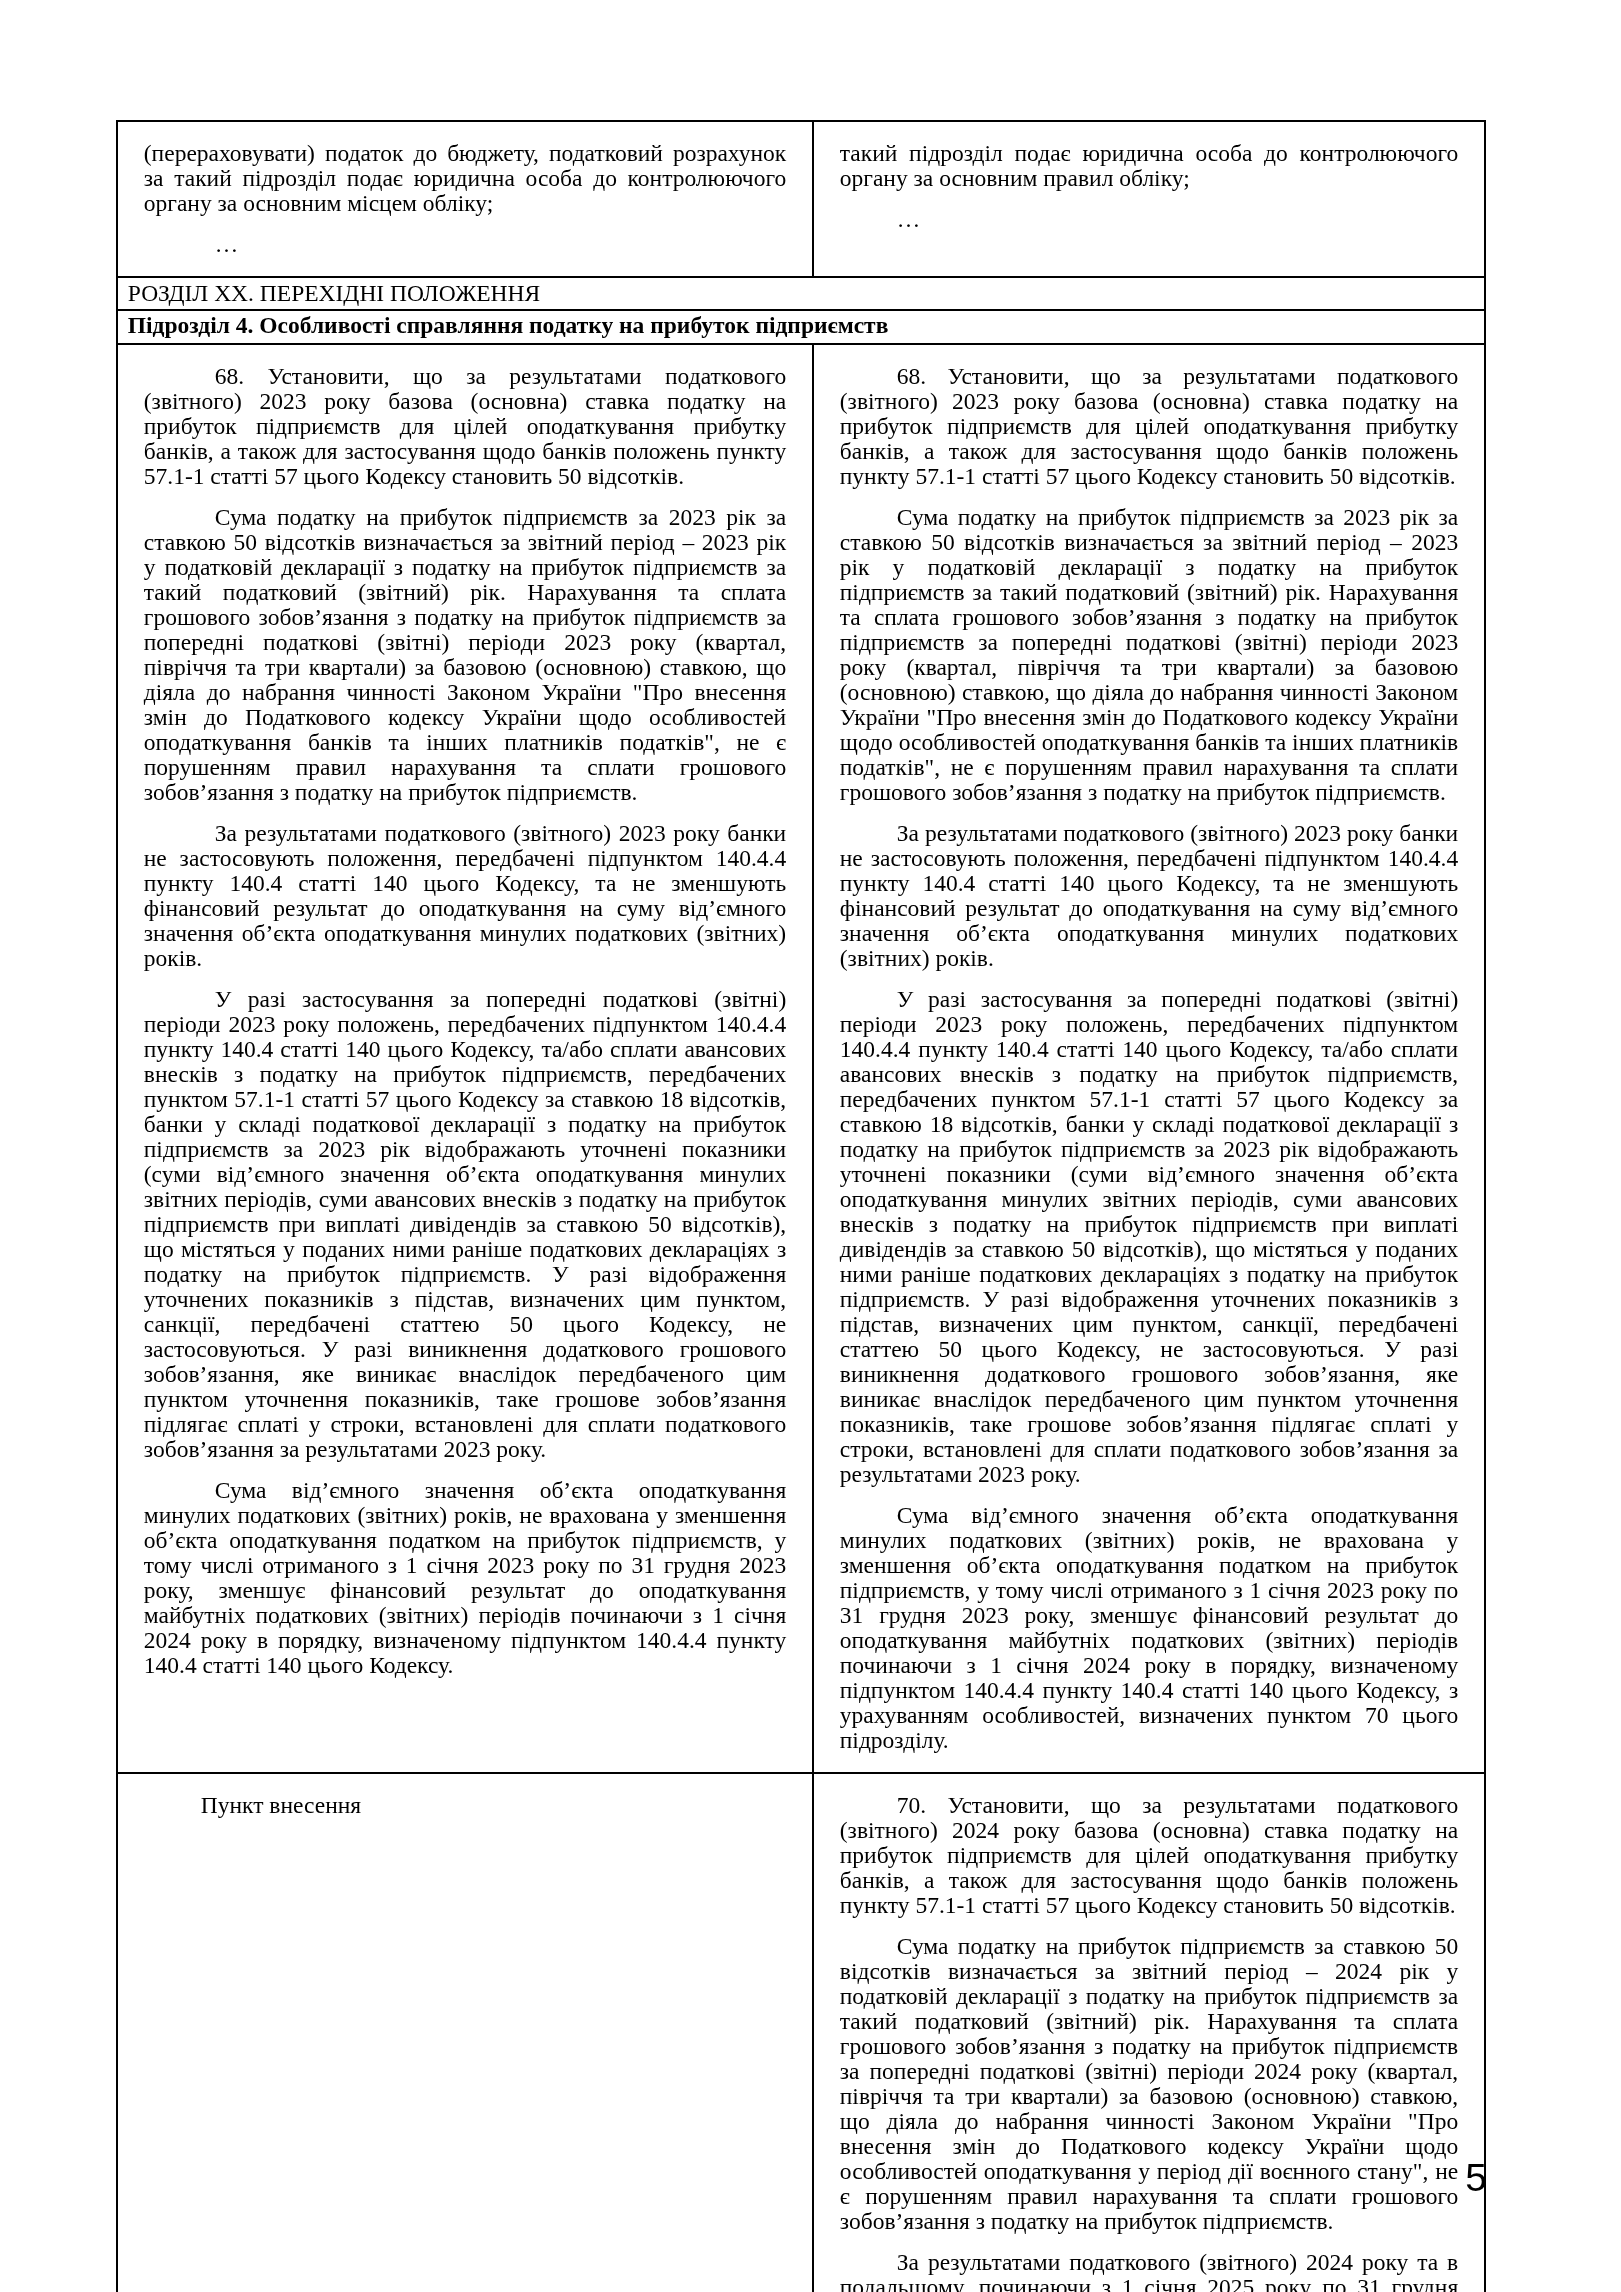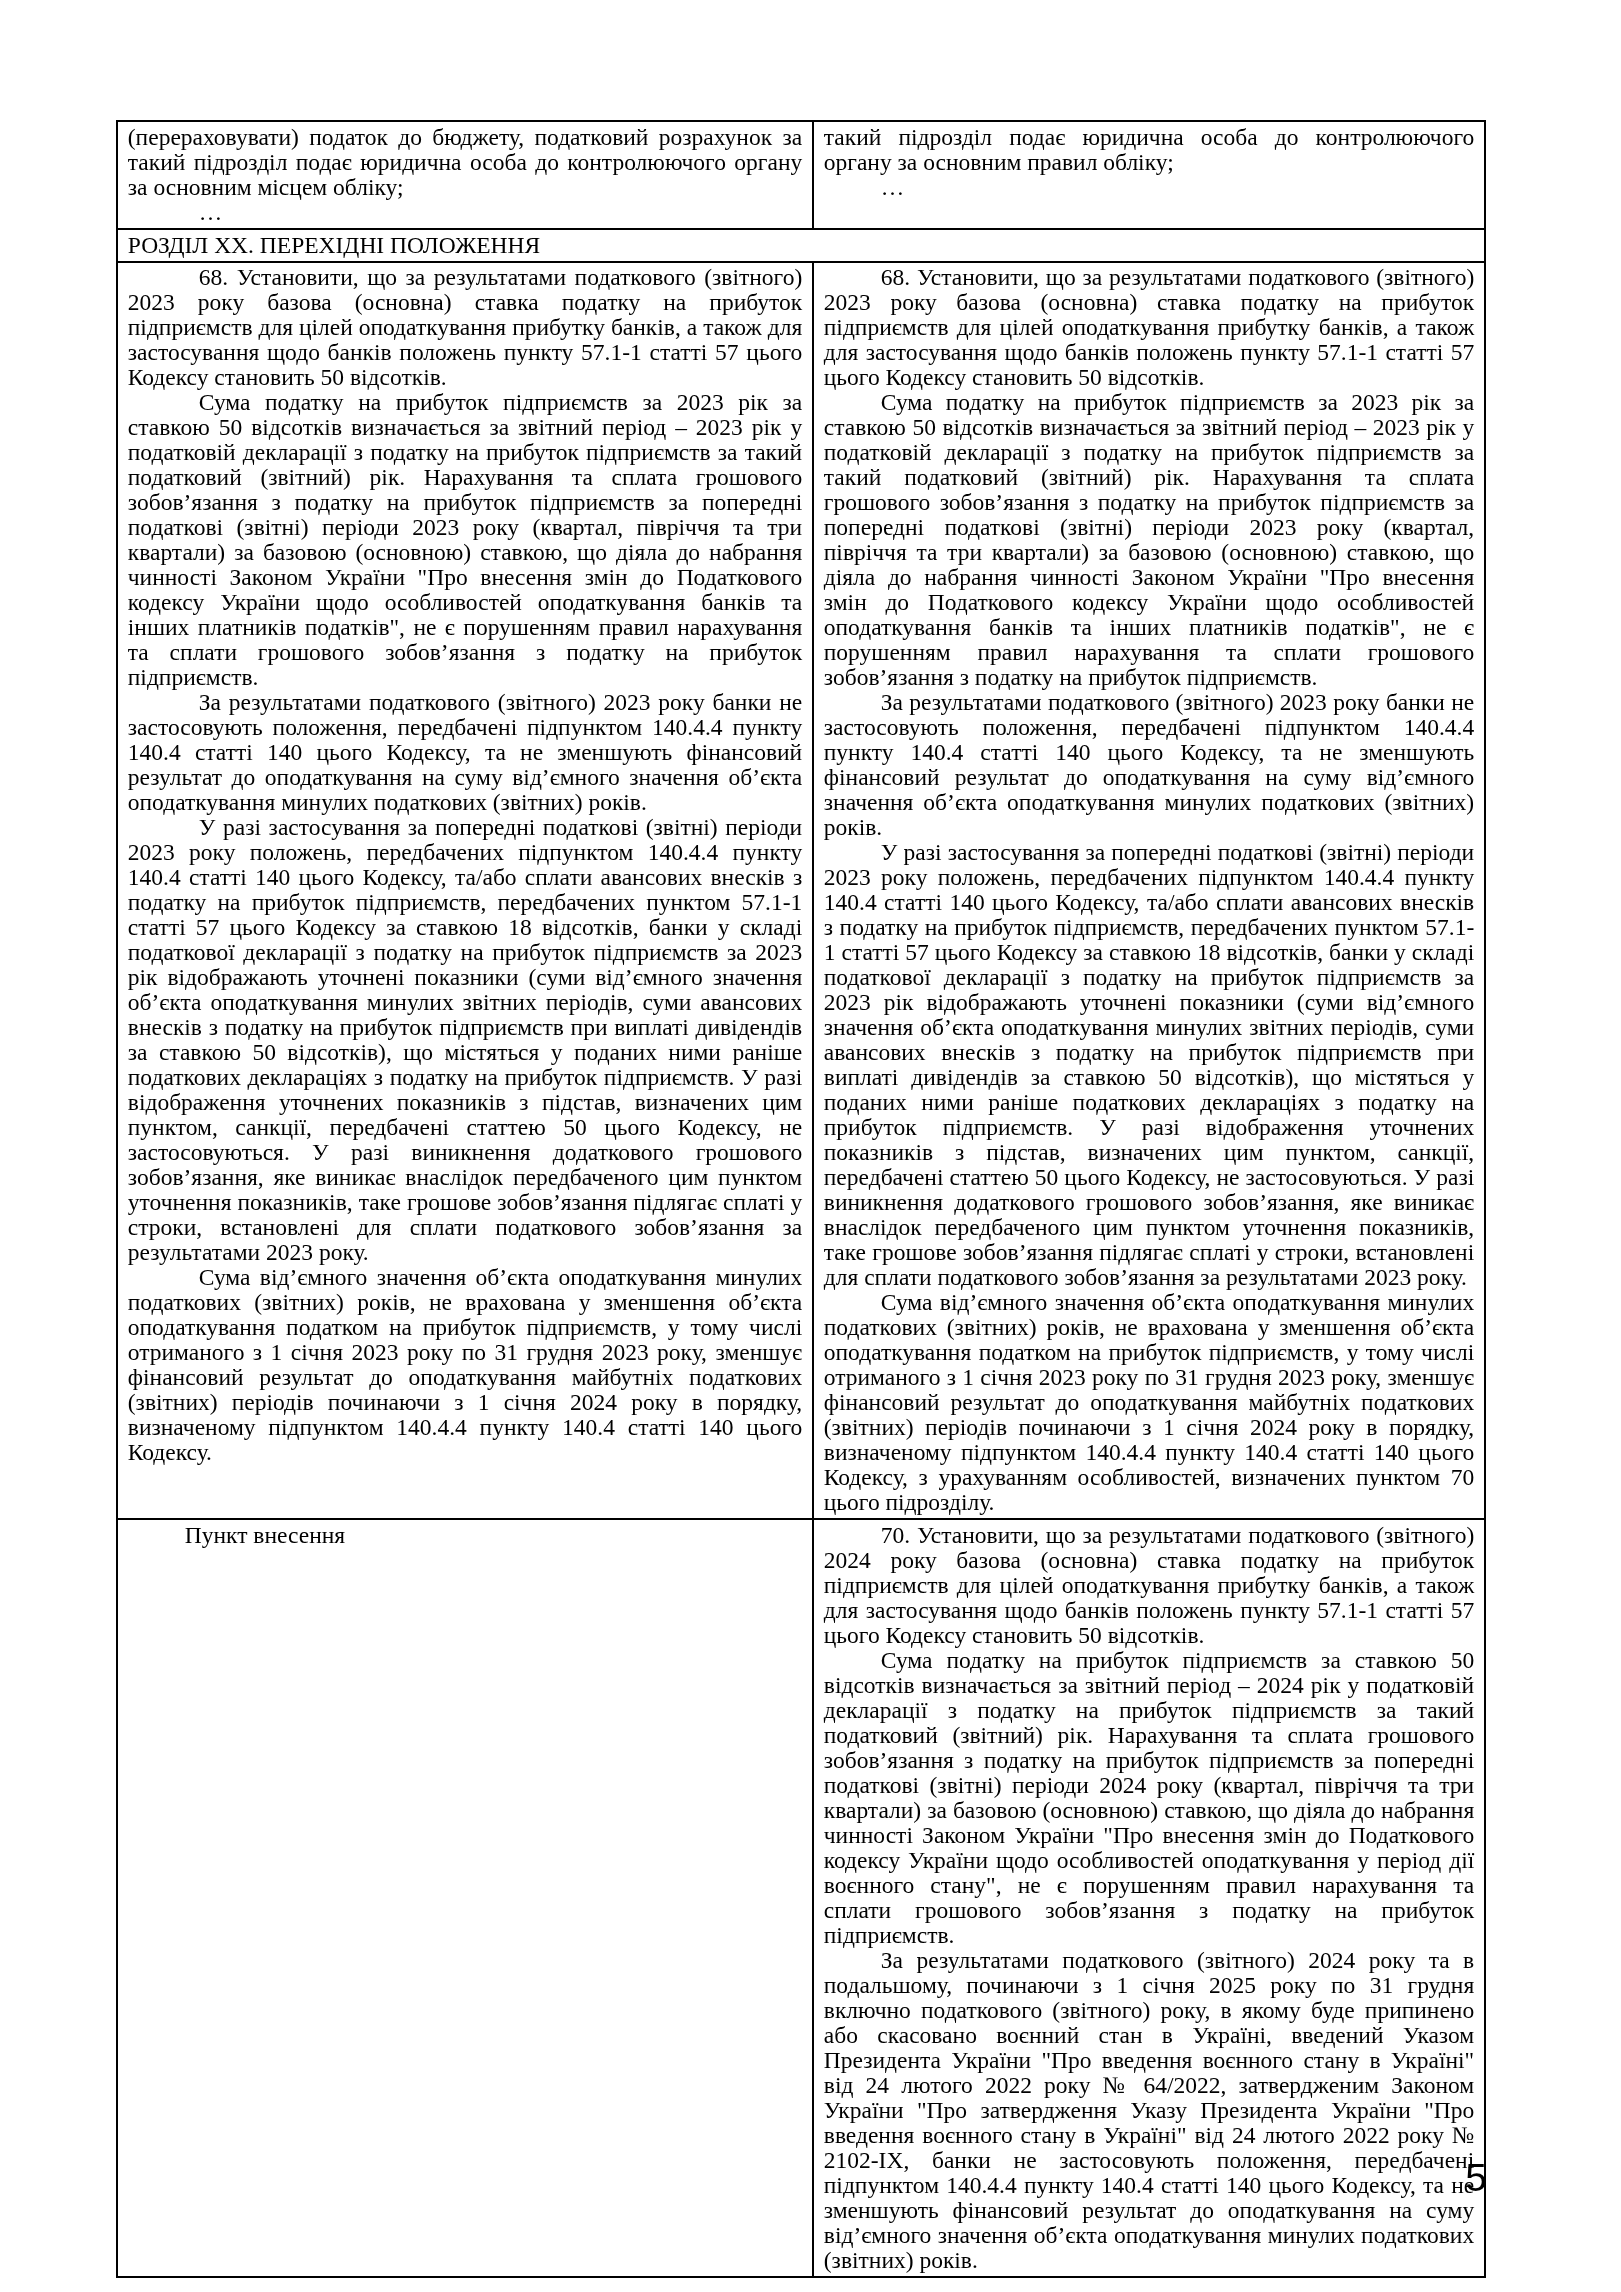--- a/index.html
+++ b/index.html
@@ -38,21 +38,21 @@
     line-height: 25.5px;
     height: 24.5px;
   }
   td.hdr-cell2 {
     text-align: center;
     font-weight: bold;
     padding: 2px 9.8px;
     line-height: 26.5px;
     height: 26.5px;
   }
-  p { margin: 0; }
+  p { margin: 16px; }
   .ind-l { text-indent: 71px; }
   .ind-r { text-indent: 57px; }
   .bold { font-weight: normal; }
   td.bold-cell p { font-weight: normal; }
   tr.row-top td { height: 94px; }
   .page-number {
     position: absolute;
     top: 2158px;
     right: 134px;
     font-family: "Liberation Sans", sans-serif;
@@ -81,20 +81,23 @@
       <td>
         <p>такий підрозділ подає юридична особа до контролюючого органу за основним правил обліку;</p>
         <p class="ind-r">…</p>
       </td>
     </tr>
 
     <tr>
       <td class="hdr-cell" colspan="2">РОЗДІЛ XX. ПЕРЕХІДНІ ПОЛОЖЕННЯ</td>
     </tr>
 
+    <tr>
+      <td class="hdr-cell2" colspan="2">Підрозділ 4. Особливості справляння податку на прибуток підприємств</td>
+    </tr>
 
     <tr>
       <td>
         <p class="ind-l">68. Установити, що за результатами податкового (звітного) 2023 року базова (основна) ставка податку на прибуток підприємств для цілей оподаткування прибутку банків, а також для застосування щодо банків положень пункту 57.1-1 статті 57 цього Кодексу становить 50 відсотків.</p>
         <p class="ind-l">Сума податку на прибуток підприємств за 2023 рік за ставкою 50 відсотків визначається за звітний період – 2023 рік у податковій декларації з податку на прибуток підприємств за такий податковий (звітний) рік. Нарахування та сплата грошового зобов’язання з податку на прибуток підприємств за попередні податкові (звітні) періоди 2023 року (квартал, півріччя та три квартали) за базовою (основною) ставкою, що діяла до набрання чинності Законом України "Про внесення змін до Податкового кодексу України щодо особливостей оподаткування банків та інших платників податків", не є порушенням правил нарахування та сплати грошового зобов’язання з податку на прибуток підприємств.</p>
         <p class="ind-l">За результатами податкового (звітного) 2023 року банки не застосовують положення, передбачені підпунктом 140.4.4 пункту 140.4 статті 140 цього Кодексу, та не зменшують фінансовий результат до оподаткування на суму від’ємного значення об’єкта оподаткування минулих податкових (звітних) років.</p>
         <p class="ind-l">У разі застосування за попередні податкові (звітні) періоди 2023 року положень, передбачених підпунктом 140.4.4 пункту 140.4 статті 140 цього Кодексу, та/або сплати авансових внесків з податку на прибуток підприємств, передбачених пунктом 57.1-1 статті 57 цього Кодексу за ставкою 18 відсотків, банки у складі податкової декларації з податку на прибуток підприємств за 2023 рік відображають уточнені показники (суми від’ємного значення об’єкта оподаткування минулих звітних періодів, суми авансових внесків з податку на прибуток підприємств при виплаті дивідендів за ставкою 50 відсотків), що містяться у поданих ними раніше податкових деклараціях з податку на прибуток підприємств. У разі відображення уточнених показників з підстав, визначених цим пунктом, санкції, передбачені статтею 50 цього Кодексу, не застосовуються. У разі виникнення додаткового грошового зобов’язання, яке виникає внаслідок передбаченого цим пунктом уточнення показників, таке грошове зобов’язання підлягає сплаті у строки, встановлені для сплати податкового зобов’язання за результатами 2023 року.</p>
         <p class="ind-l">Сума від’ємного значення об’єкта оподаткування минулих податкових (звітних) років, не врахована у зменшення об’єкта оподаткування податком на прибуток підприємств, у тому числі отриманого з 1 січня 2023 року по 31 грудня 2023 року, зменшує фінансовий результат до оподаткування майбутніх податкових (звітних) періодів починаючи з 1 січня 2024 року в порядку, визначеному підпунктом 140.4.4 пункту 140.4 статті 140 цього Кодексу.</p>
       </td>
       <td>

